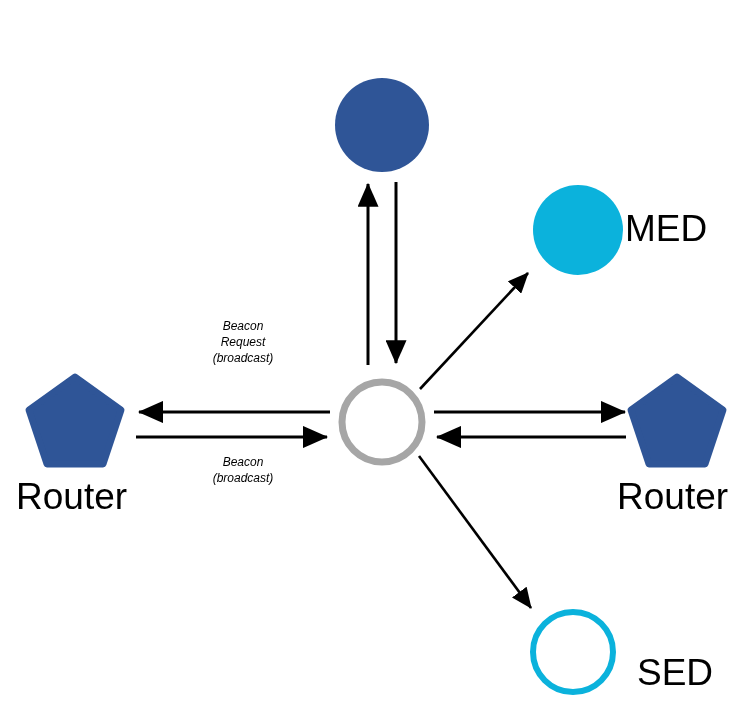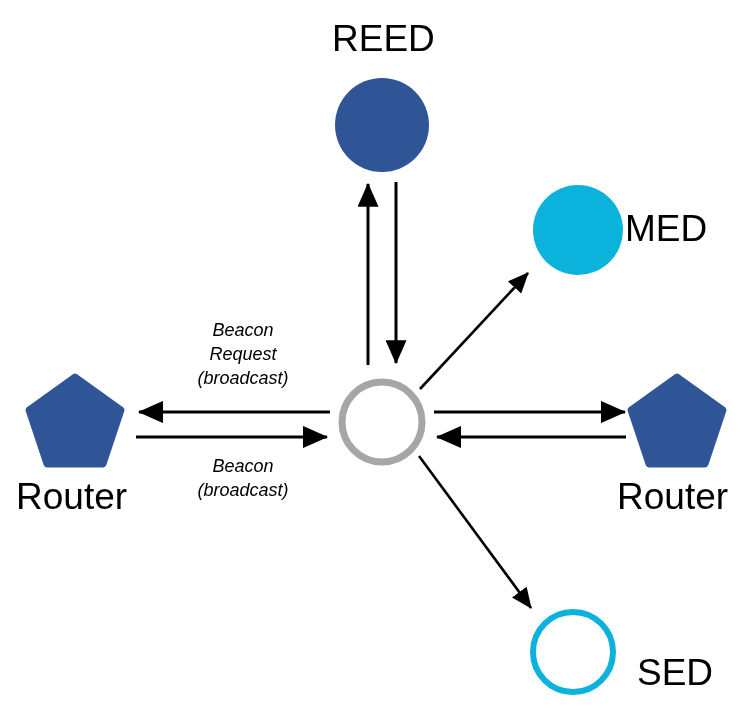--- a/index.html
+++ b/index.html
@@ -27,21 +27,21 @@
     font-family: "Liberation Sans", sans-serif;
     font-size: 37px;
     font-weight: 400;
     color: #000000;
     white-space: nowrap;
     line-height: 1;
   }
   .edge-label {
     position: absolute;
     font-family: "Liberation Sans", sans-serif;
-    font-size: 18px;
+    font-size: 12px;
     font-style: italic;
     font-weight: 400;
     color: #000000;
     text-align: center;
     line-height: 1.32;
     white-space: pre-line;
   }
 </style>
 </head>
 <body>
@@ -81,21 +81,20 @@
       <circle cx="573" cy="652" r="40" fill="#ffffff" stroke="#0BB2DC" stroke-width="6"></circle>
 
       <circle cx="382" cy="422" r="40" fill="#ffffff" stroke="#A6A6A6" stroke-width="7"></circle>
 
       <path d="M 75 377 L 121 410 L 103 464 L 47 464 L 29 410 Z" fill="#2F5597" stroke="#2F5597" stroke-width="7" stroke-linejoin="round"></path>
 
       <path d="M 677 377 L 723 410 L 705 464 L 649 464 L 631 410 Z" fill="#2F5597" stroke="#2F5597" stroke-width="7" stroke-linejoin="round"></path>
     </g>
   </svg>
 
-  <div class="node-label" style="left:332px; top:20px;">REED</div>
 
   <div class="node-label" style="left:625px; top:210px;">MED</div>
 
   <div class="node-label" style="left:637px; top:634px;margin-top:20px;">SED</div>
 
   <div class="node-label" style="left:16px; top:478px;">Router</div>
 
   <div class="node-label" style="left:617px; top:478px;">Router</div>
 
   <div class="edge-label" style="left:168px; top:319px; width:150px;">Beacon

